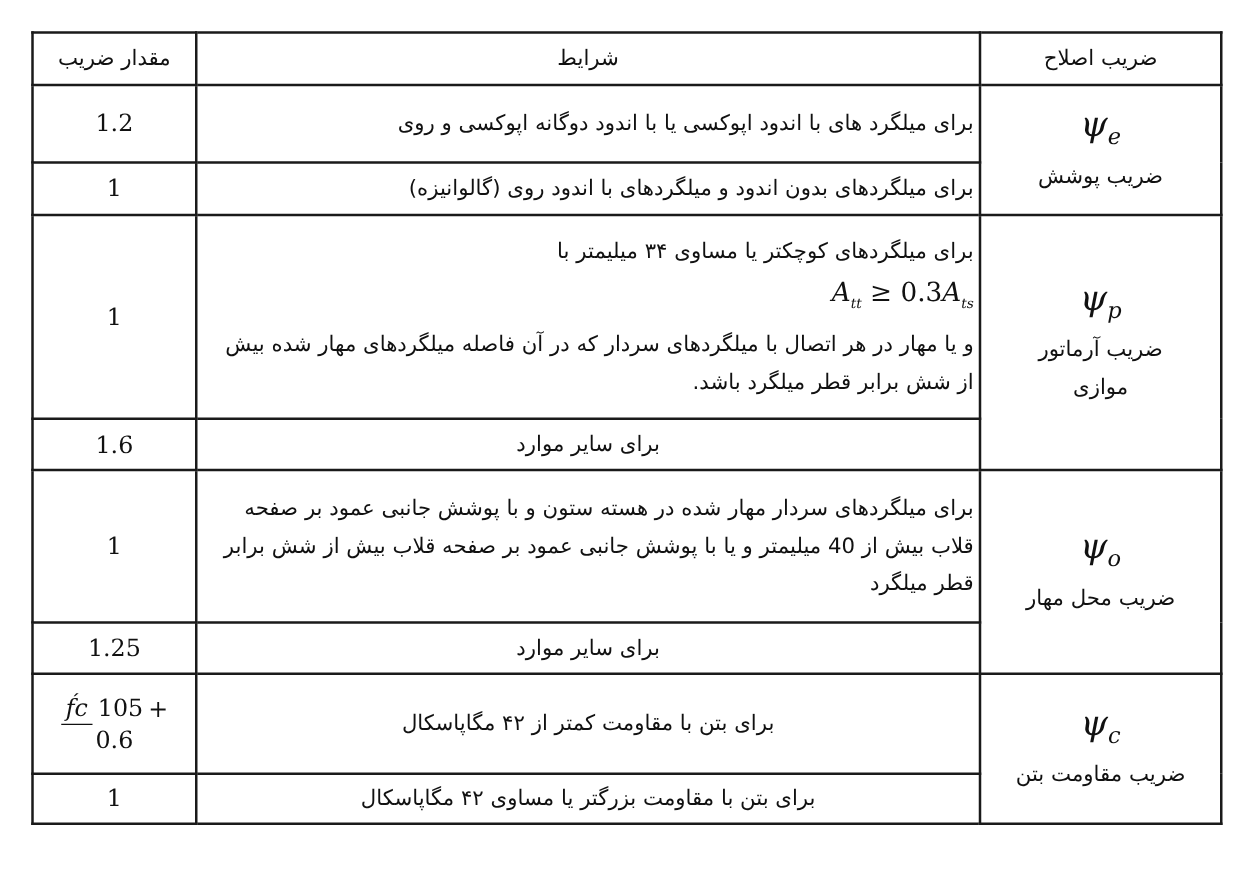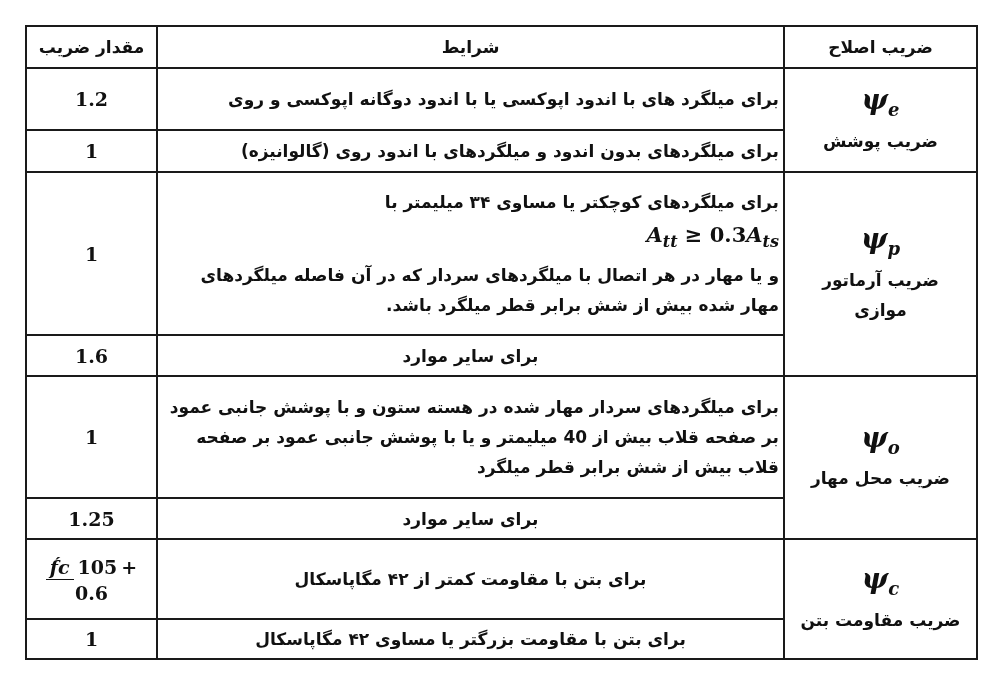--- a/index.html
+++ b/index.html
@@ -21,21 +21,21 @@
       top: 25px;
       width: 951px;
       border-collapse: collapse;
       table-layout: fixed;
       direction: ltr;
     }
     table.coef td, table.coef th {
       border: 2px solid #1a1a1a;
       padding: 0 4px;
       vertical-align: middle;
-      font-weight: bold;
+      font-weight: normal;
       margin-left: 12px;
     }
     col.c-value { width: 131px; }
     col.c-cond { width: 627px; }
     col.c-coef { width: 193px; }
 
     .hdr {
       height: 40px;
       text-align: center;
       font-size: 17px;
@@ -57,21 +57,21 @@
     .cond .math-line {
       display: block;
       direction: ltr;
       text-align: right;
       font-family: "DejaVu Serif", serif;
       font-style: italic;
       font-size: 21px;
       line-height: 36px;
     }
     .cond .math-line .up { font-style: normal; }
-    .cond .math-line sub { font-size: 16px; }
+    .cond .math-line sub { font-size: 11px; }
 
     .coefcell {
       text-align: center;
       direction: rtl;
       font-size: 17px;
       line-height: 30px;
     }
     .psi {
       display: block;
       font-family: "DejaVu Serif", serif;

